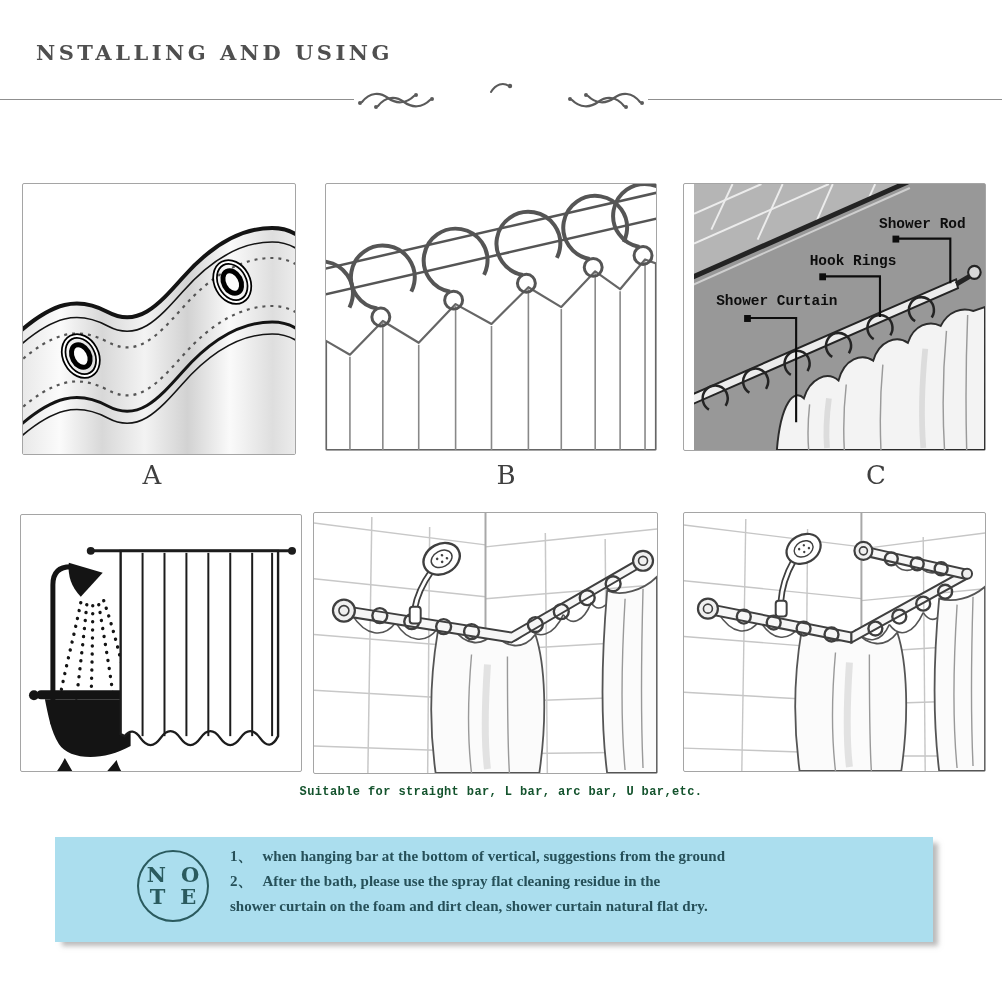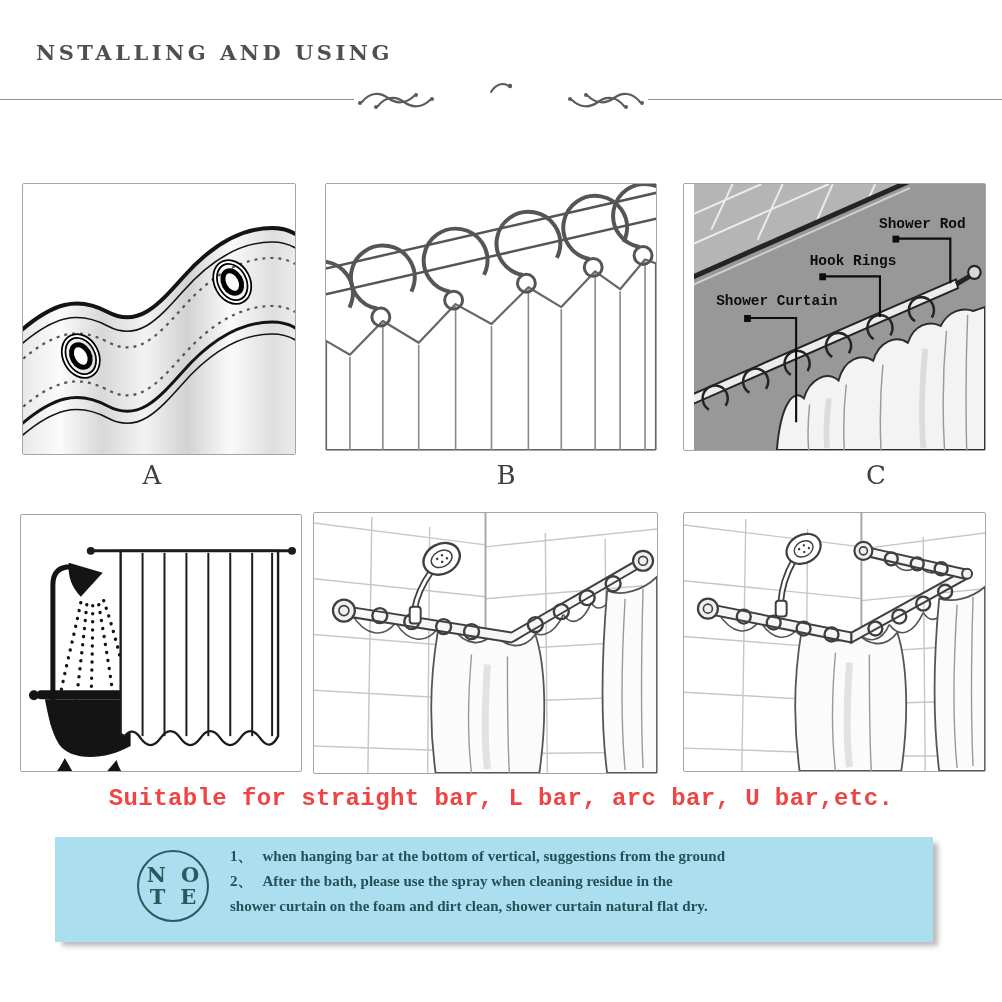--- a/index.html
+++ b/index.html
@@ -16,21 +16,21 @@
   #dcenter{width:86px;height:26px;flex:0 0 auto;position:relative;}
   #dcenter svg{position:absolute;left:30px;top:-8px;}
   
   .panel{position:absolute;background:#fff;border:1px solid #a5a5a5;box-sizing:border-box;border-radius:2px;}
   .panel svg{display:block;width:100%;height:100%;}
   .rowlabel{position:absolute;top:460px;transform:translateX(-50%);
             font-family:"DejaVu Serif",serif;font-size:26px;color:#3f3f3f;font-weight:500;}
   
   #caption{position:absolute;top:785px;left:0;right:0;text-align:center;
            font-family:"Liberation Mono","DejaVu Sans Mono",monospace;
-           font-size:24px;font-weight:bold;letter-spacing:.4px;color:#ef4444;}
+           font-size:12px;font-weight:bold;letter-spacing:.4px;color:#14532d;}
   
   #notebox{position:absolute;left:55px;top:837px;width:878px;height:105px;background:#abdeee;
            box-shadow:6px 5px 5px -1px rgba(140,140,140,.6);}
   #notebadge{position:absolute;left:82px;top:13px;width:72px;height:72px;border:2.5px solid #2a5a5e;
              border-radius:50%;box-sizing:border-box;display:flex;flex-direction:column;
              justify-content:center;align-items:center;color:#2a5a5e;
              font-family:"DejaVu Serif",serif;font-weight:bold;font-size:21px;line-height:22px;}
   .brow{display:flex;gap:15px;}
   #notetext{position:absolute;left:175px;top:7px;right:20px;
             font-family:Liberation Serif, serif;
@@ -414,19 +414,19 @@
       <div class="brow">
         <span>T</span>
         <span>E</span>
       </div>
     </div>
     <div id="notetext">
       <div class="nline">
         <span class="nnum">1、</span><span>when hanging bar at the bottom of vertical, suggestions from the ground</span>
       </div>
       <div class="nline">
-        <span class="nnum">2、</span><span>After the bath, please use the spray when cleaning residue in the</span>
+        <span class="nnum">2、</span><span>After the bath, please use the spray flat cleaning residue in the</span>
       </div>
       <div class="nline">shower curtain on the foam and dirt clean, shower curtain natural flat dry.</div>
     </div>
   </div>
 
 </div>
 
 </body></html>

